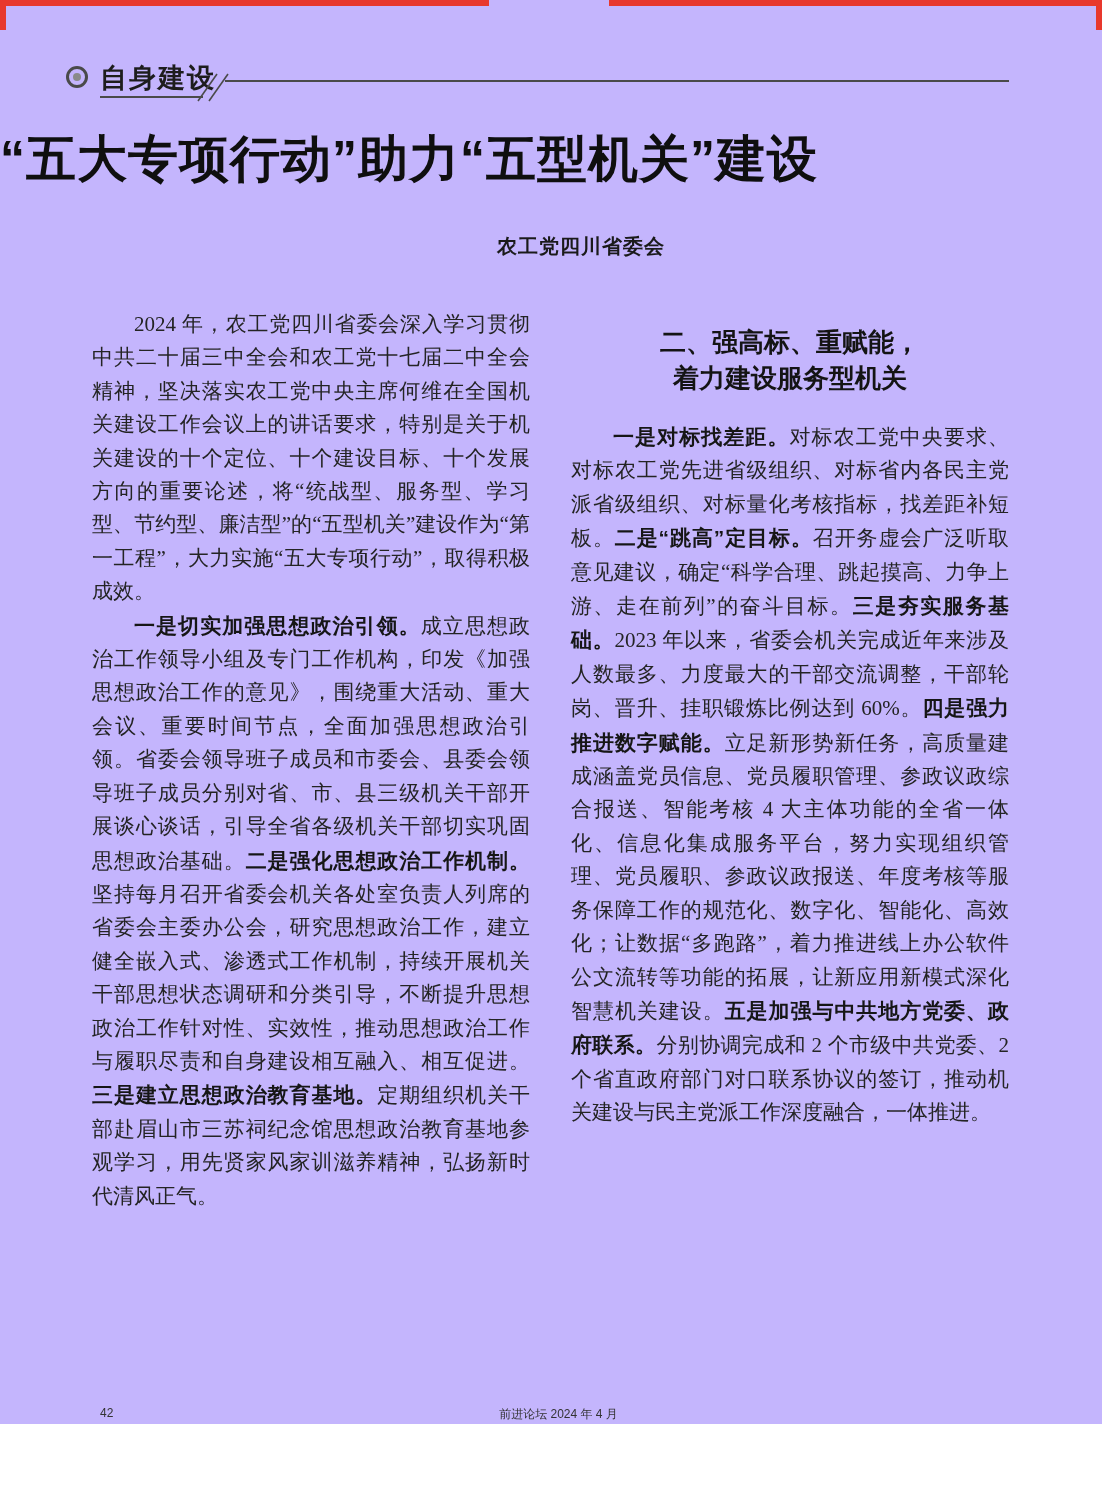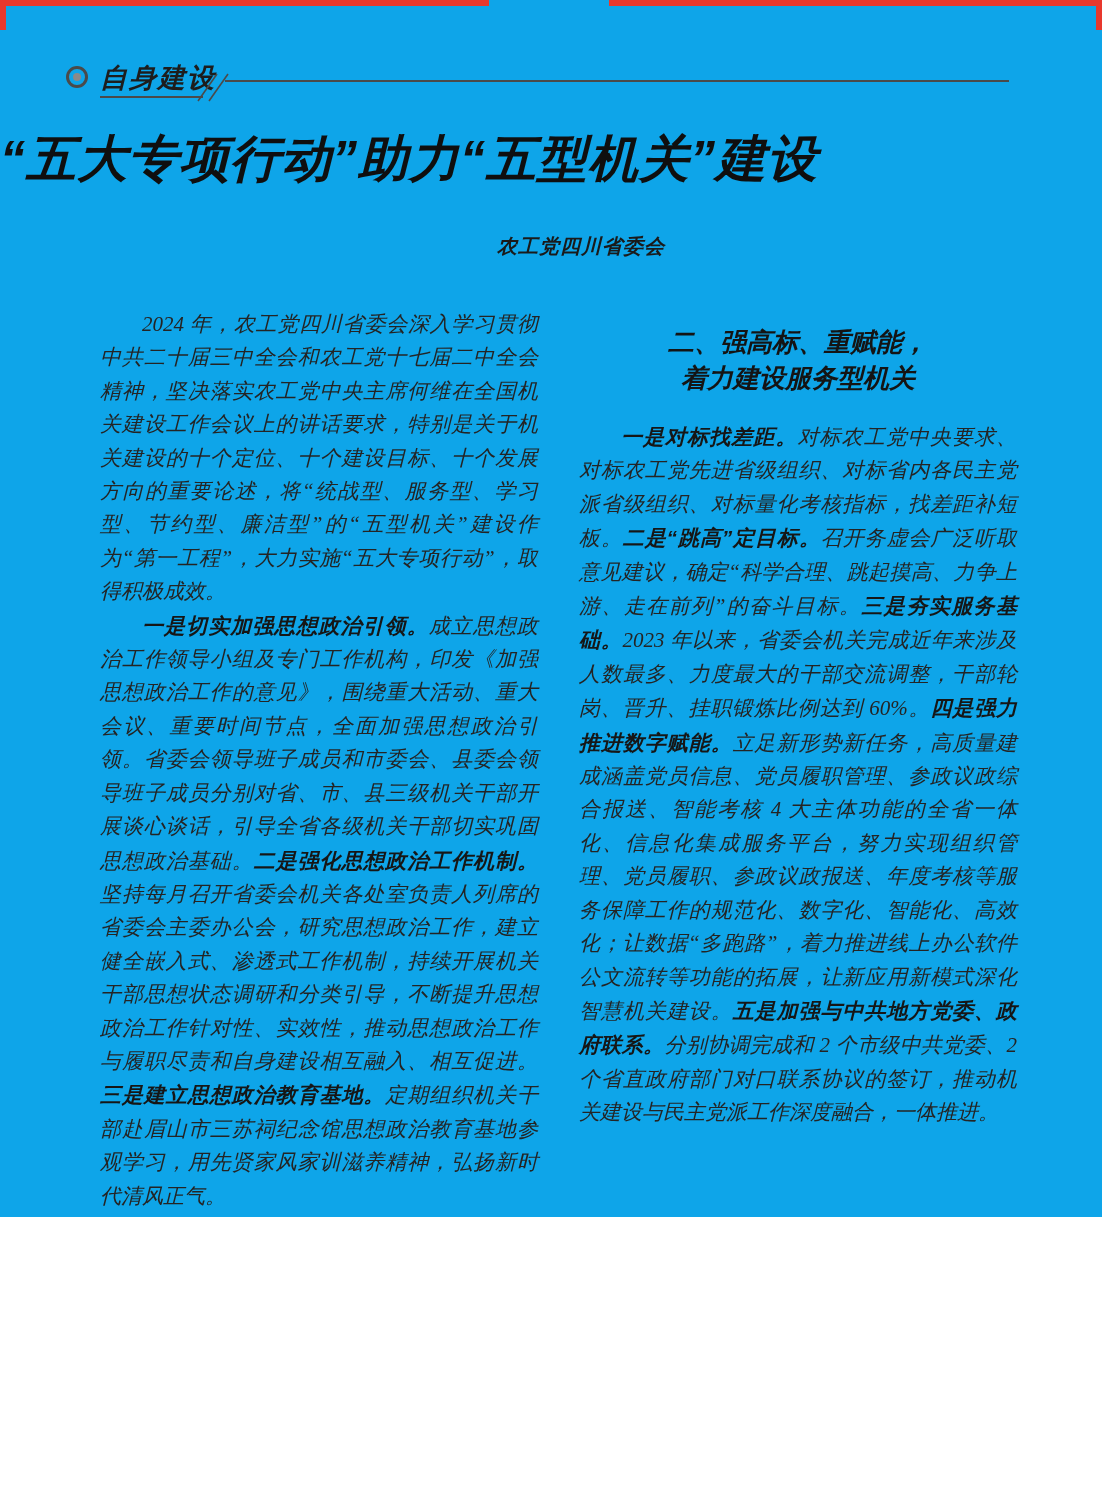--- a/index.html
+++ b/index.html
@@ -1,22 +1,21 @@
 <!DOCTYPE html>
 <html><head>
 <meta charset="utf-8">
 <style>
   html,body{margin:0;padding:0;background:#ffffff;}
   .page{
     position:relative;
-    width:1102px;height:1217px;
-    background:#0ea5e9;
+    width:1102px;height:1424px;
+    background:#c4b5fd;
     overflow:hidden;
     font-family:"Liberation Sans","DejaVu Sans",sans-serif;
-    font-style:italic;
   }
   
   .crop{position:absolute;background:#e8382d;}
   .crop-top-left{left:0;top:0;width:489px;height:6px;}
   .crop-top-right{left:609px;top:0;width:493px;height:6px;}
   .crop-side-left{left:0;top:0;width:6px;height:30px;}
   .crop-side-right{right:0;top:0;width:6px;height:30px;}
 
   
   .header-bullet{
@@ -39,21 +38,21 @@
     margin:0;text-align:left;
     font-size:50px;font-weight:900;color:#0f0f0f;letter-spacing:1px;
   }
   .author{
     position:absolute;left:0;top:233px;width:100%;
     text-align:center;font-size:20px;font-weight:700;color:#1a1a1a;letter-spacing:1px;margin-left:30px;
   }
 
   
   .columns{
-    position:absolute;left:100px;top:308px;width:917px;
+    position:absolute;left:92px;top:308px;width:917px;
     display:flex;gap:41px;
   }
   .col{flex:1;min-width:0;}
   .para{
     margin:0;
     font-family:"Liberation Serif","DejaVu Serif",serif;
     font-size:21px;line-height:33.4px;color:#242424;
     text-align:justify;text-justify:inter-character;
     text-indent:2em;
   }

